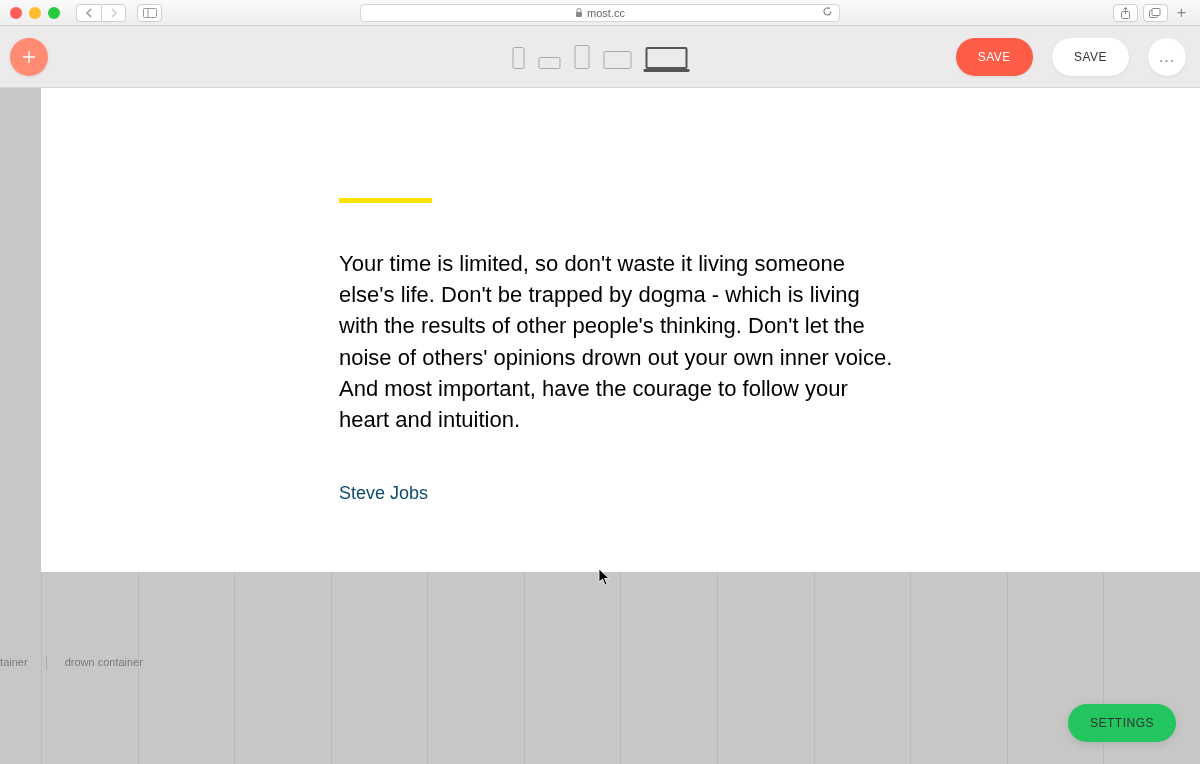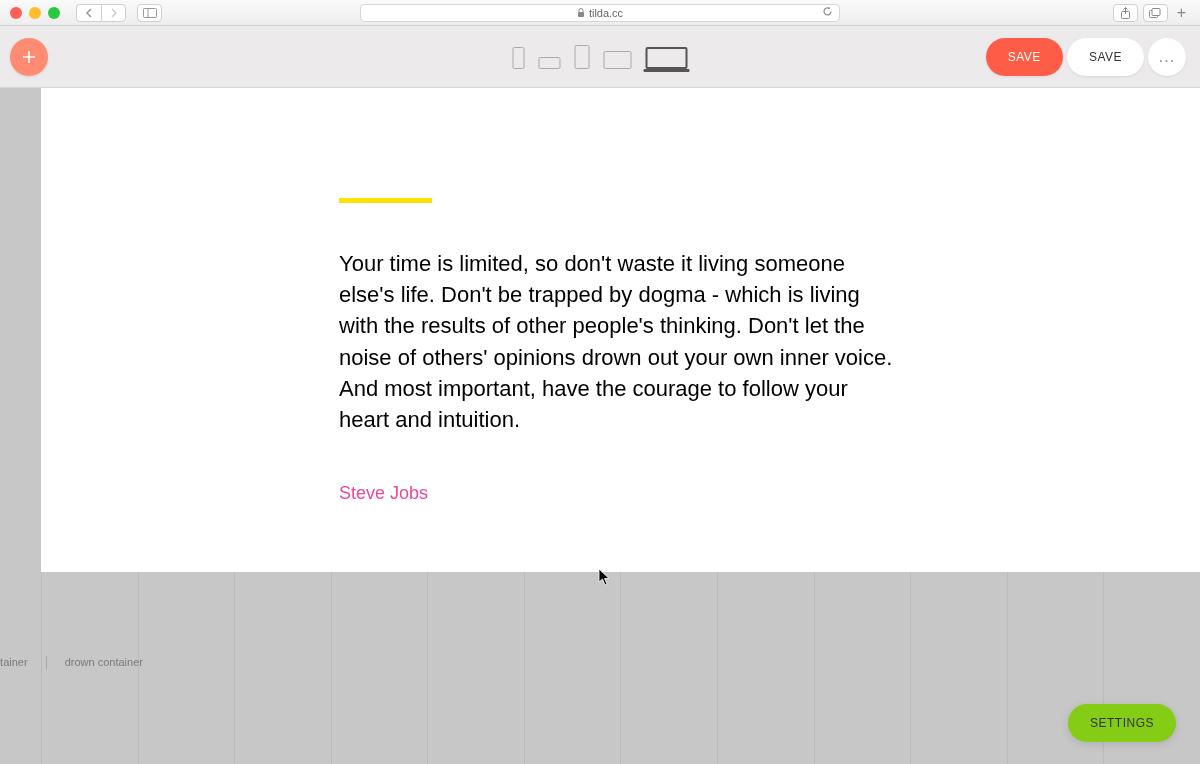--- a/index.html
+++ b/index.html
@@ -85,21 +85,21 @@
     .dev-tablet-l { width:28px; height:18px; }
     .dev-desktop {
       width:42px; height:22px; border:2.5px solid #555; border-radius:2px;
     }
     .dev-desktop::after {
       content:''; position:absolute; bottom:-5px; left:-4px; right:-4px;
       height:2.5px; background:#555; border-radius:1px;
     }
     .toolbar-right {
       margin-left:auto; margin-right:14px;
-      display:flex; gap:4px; align-items:center;
+      display:flex; gap:19px; align-items:center;
     }
     .pill-btn {
       height:38px; padding: 0 22px;
       border-radius: 22px;
       font-size: 12px; letter-spacing:0.5px;
       display:flex; align-items:center; justify-content:center;
       font-weight:500;
       box-shadow: 0 1px 3px rgba(0,0,0,0.08);
     }
     .save-btn { background:#fd5d47; color:#fff; }
@@ -142,38 +142,38 @@
       left:298px; top:160px;
       width: 560px;
       font-size: 22px; line-height:1.42;
       color:#000;
       font-family: Arial, sans-serif;
     }
     .quote-author {
       position:absolute;
       left:298px; top: 395px;
       font-size: 18px;
-      color:#ec4899;
+      color:#0c4a6e;
       font-family: Arial, sans-serif;
     }
 
     .footer-labels {
       position:absolute;
       left:0; top: 568px;
       font-size:11px; color:#7a7a7a;
       display:flex; gap:18px;
       padding-left:0;
     }
     .footer-labels span:first-child { margin-left:-6px; }
     .fl-sep { width:1px; height:14px; background:rgba(0,0,0,0.15); }
 
     .settings-btn {
       position:absolute;
       right: 24px; bottom: 22px;
-      background:#84cc16;
+      background:#22c55e;
       border-radius: 22px;
       padding: 12px 22px;
       font-size: 12px; letter-spacing:0.5px;
       color:#333;
       box-shadow: 0 2px 8px rgba(0,0,0,0.12);
     }
 
     .cursor {
       position:absolute;
       left: 598px; top: 480px;
@@ -209,21 +209,21 @@
       </svg>
   </div>
 
   <div class="address-bar">
     <span>
       <svg width="8" height="9" viewBox="0 0 8 9">
           <rect x="1" y="4" width="6" height="5" rx="1" fill="#888"></rect>
           <path d="M2 4 V2.5 a2 2 0 0 1 4 0 V4" stroke="#888" fill="none" stroke-width="1"></path>
         </svg>
     </span>
-    <span>tilda.cc</span>
+    <span>most.cc</span>
     <span class="reload">
       <svg width="11" height="11" viewBox="0 0 11 11">
           <path d="M9 5.5 A3.5 3.5 0 1 1 7.5 2.5" stroke="#888" fill="none" stroke-width="1.2"></path>
           <path d="M7 1 L8.2 2.6 L6.2 3" fill="#888"></path>
         </svg>
     </span>
   </div>
 
   <div class="chrome-right">
     <div class="nav-btn">

